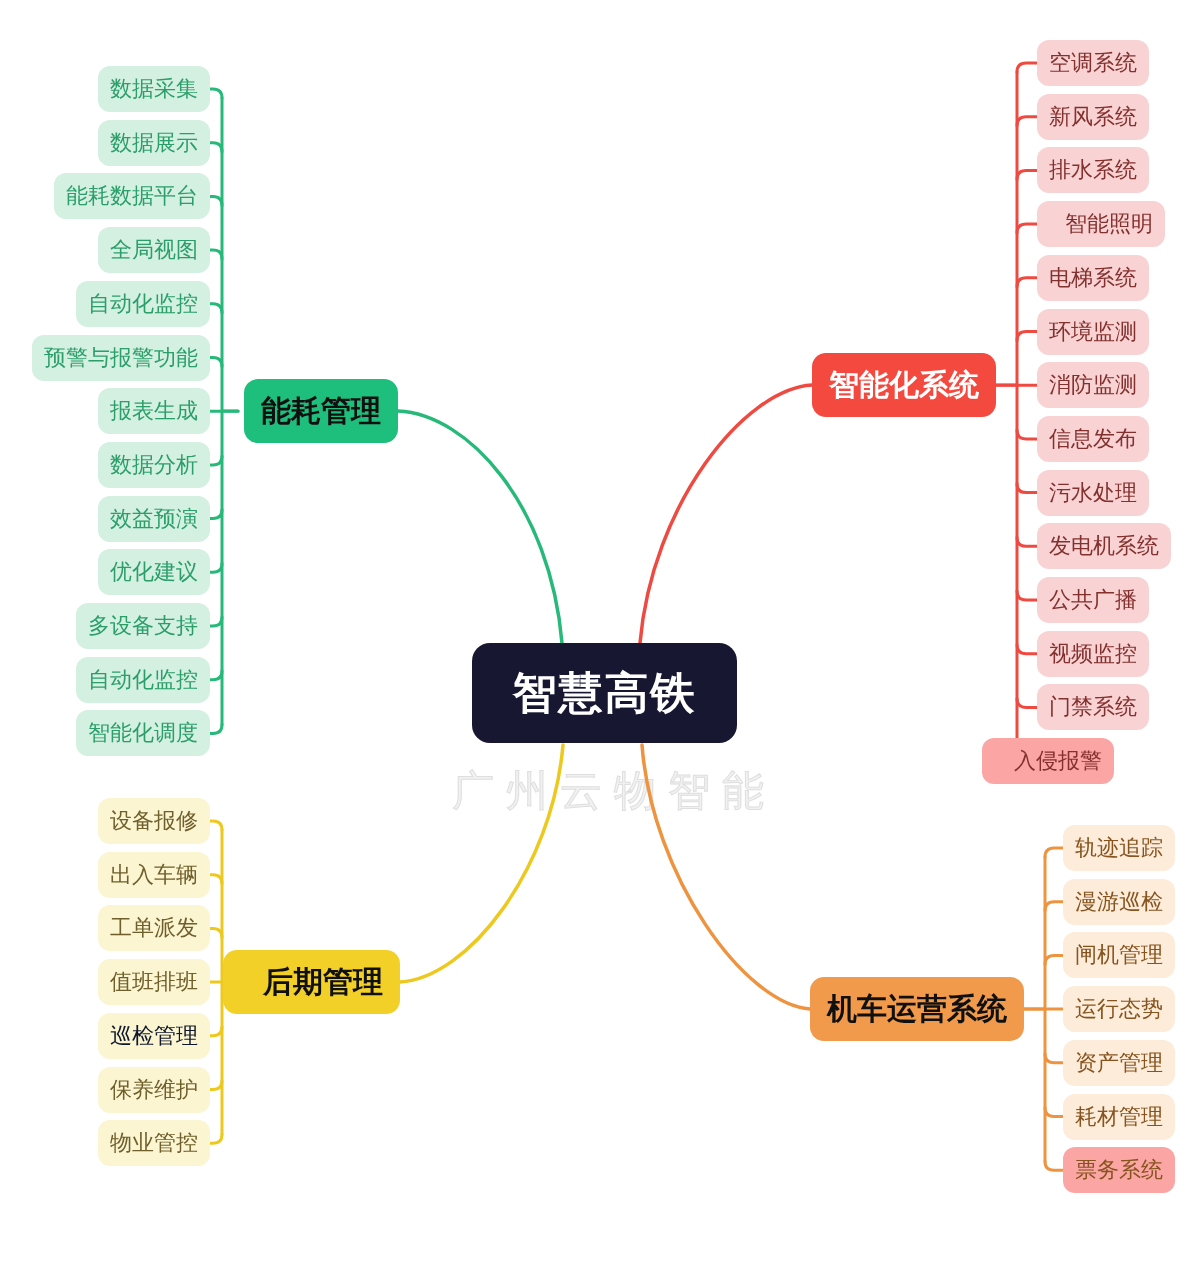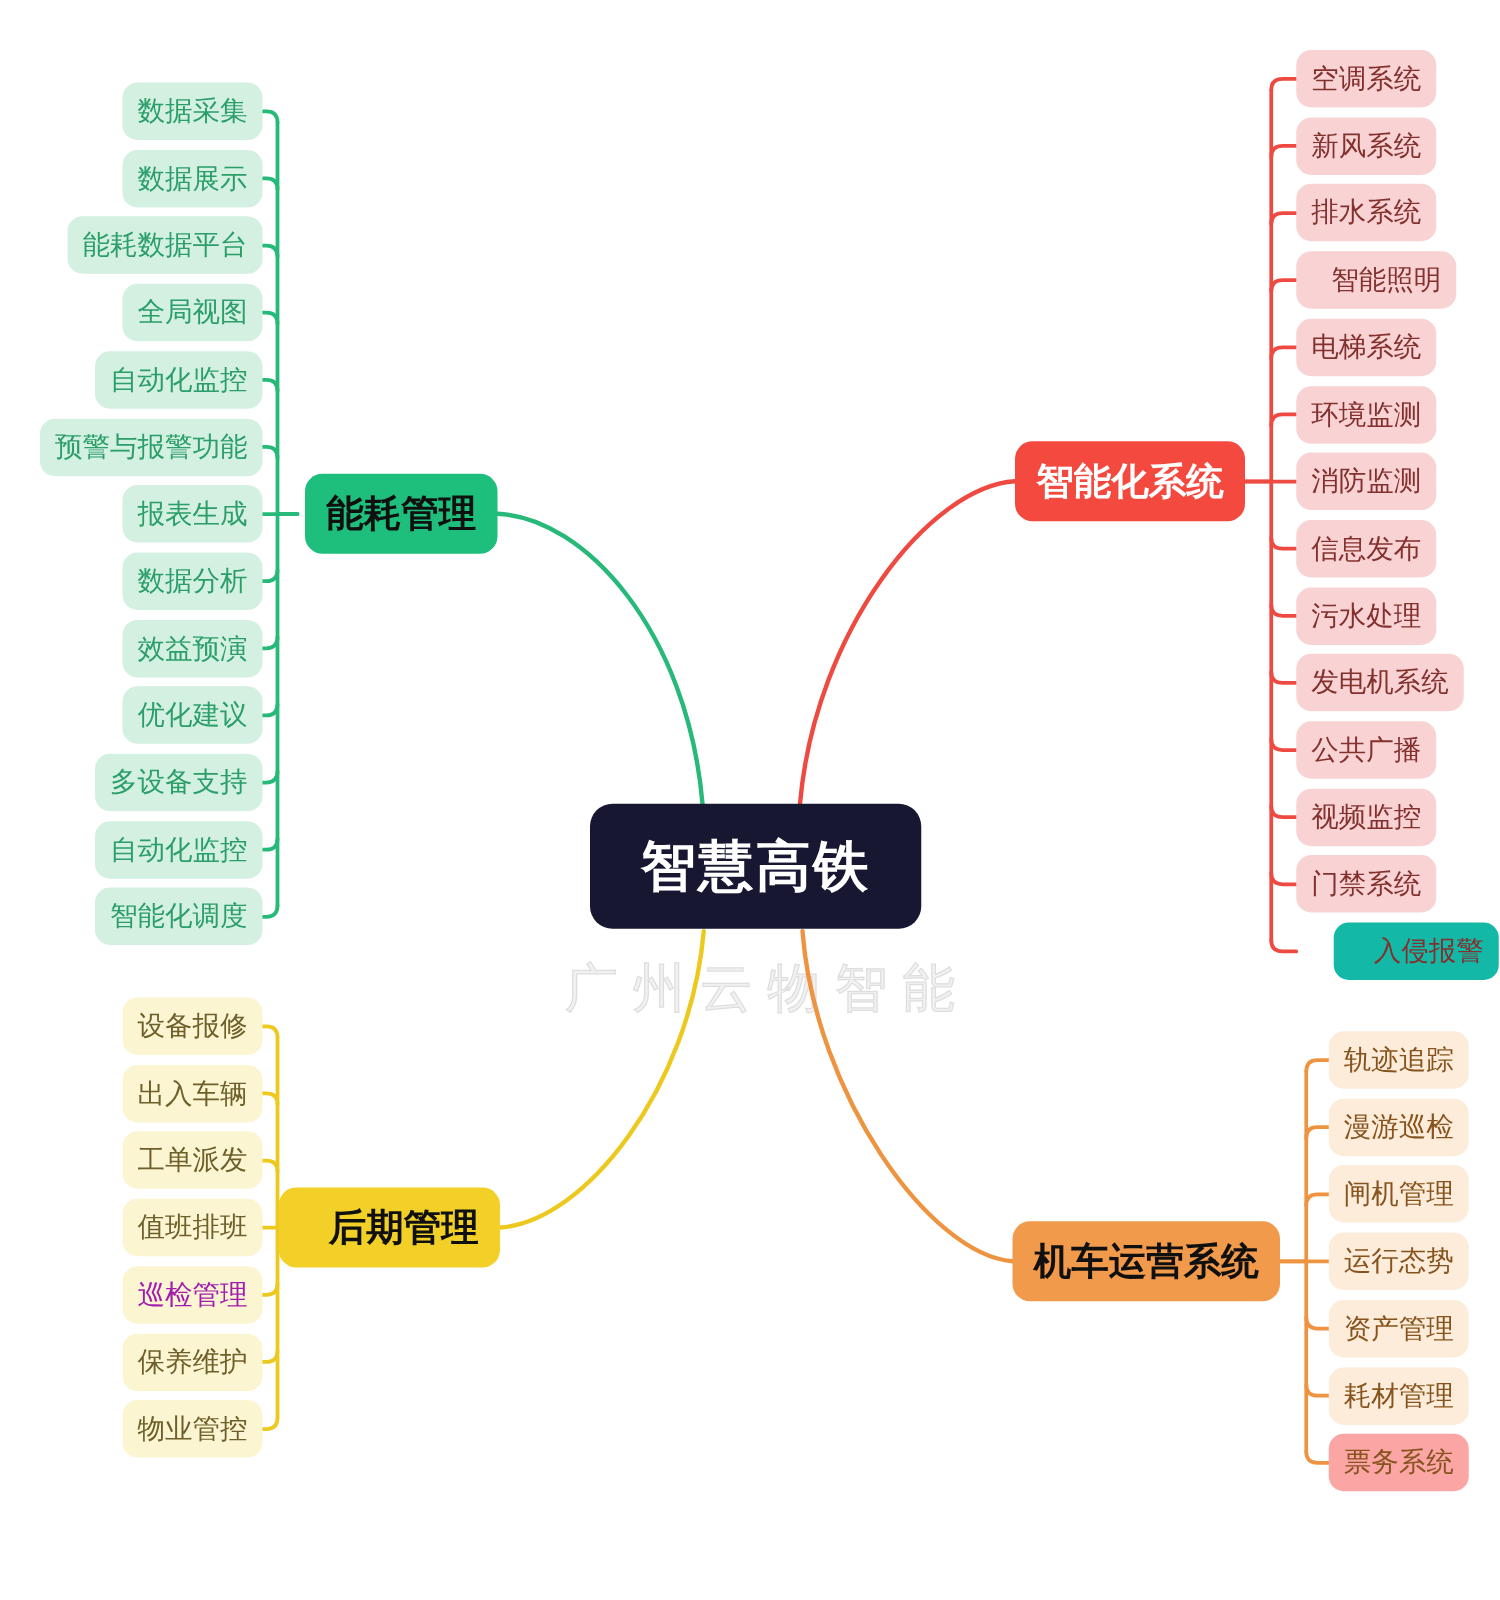--- a/index.html
+++ b/index.html
@@ -111,27 +111,27 @@
       <div class="leaf" style="background: rgb(249, 211, 212); color: rgb(131, 49, 46); top: 224.1px; left: 1037px; padding-left: 28px;">智能照明</div>
       <div class="leaf" style="background: rgb(249, 211, 212); color: rgb(131, 49, 46); top: 277.8px; left: 1037px;">电梯系统</div>
       <div class="leaf" style="background: rgb(249, 211, 212); color: rgb(131, 49, 46); top: 331.5px; left: 1037px;">环境监测</div>
       <div class="leaf" style="background: rgb(249, 211, 212); color: rgb(131, 49, 46); top: 385.2px; left: 1037px;">消防监测</div>
       <div class="leaf" style="background: rgb(249, 211, 212); color: rgb(131, 49, 46); top: 438.9px; left: 1037px;">信息发布</div>
       <div class="leaf" style="background: rgb(249, 211, 212); color: rgb(131, 49, 46); top: 492.6px; left: 1037px;">污水处理</div>
       <div class="leaf" style="background: rgb(249, 211, 212); color: rgb(131, 49, 46); top: 546.3px; left: 1037px;">发电机系统</div>
       <div class="leaf" style="background: rgb(249, 211, 212); color: rgb(131, 49, 46); top: 600px; left: 1037px;">公共广播</div>
       <div class="leaf" style="background: rgb(249, 211, 212); color: rgb(131, 49, 46); top: 653.7px; left: 1037px;">视频监控</div>
       <div class="leaf" style="background: rgb(249, 211, 212); color: rgb(131, 49, 46); top: 707.4px; left: 1037px;">门禁系统</div>
-      <div class="leaf" style="background: #14b8a6; color: rgb(131, 49, 46); top: 761.1px; left: 1067px; padding-left: 32px;">入侵报警</div>
+      <div class="leaf" style="background: #fca5a5; color: rgb(131, 49, 46); top: 761.1px; left: 982px; padding-left: 32px;">入侵报警</div>
       <div class="branch-node" style="background: rgb(242, 208, 40); color: rgb(16, 16, 16); top: 982px; right: 800px; padding-left: 40px;">后期管理</div>
       <div class="leaf" style="background: rgb(251, 245, 210); color: rgb(111, 95, 43); top: 821px; right: 990px;">设备报修</div>
       <div class="leaf" style="background: rgb(251, 245, 210); color: rgb(111, 95, 43); top: 874.7px; right: 990px;">出入车辆</div>
       <div class="leaf" style="background: rgb(251, 245, 210); color: rgb(111, 95, 43); top: 928.4px; right: 990px;">工单派发</div>
       <div class="leaf" style="background: rgb(251, 245, 210); color: rgb(111, 95, 43); top: 982.1px; right: 990px;">值班排班</div>
-      <div class="leaf" style="background: rgb(251, 245, 210); color: #a21caf; top: 1035.8px; right: 990px;">巡检管理</div>
+      <div class="leaf" style="background: rgb(251, 245, 210); color: #0f172a; top: 1035.8px; right: 990px;">巡检管理</div>
       <div class="leaf" style="background: rgb(251, 245, 210); color: rgb(111, 95, 43); top: 1089.5px; right: 990px;">保养维护</div>
       <div class="leaf" style="background: rgb(251, 245, 210); color: rgb(111, 95, 43); top: 1143.2px; right: 990px;">物业管控</div>
       <div class="branch-node" style="background: rgb(241, 154, 75); color: rgb(16, 16, 16); top: 1009px; left: 810px;">机车运营系统</div>
       <div class="leaf" style="background: rgb(252, 236, 217); color: rgb(135, 84, 31); top: 848px; left: 1063px;">轨迹追踪</div>
       <div class="leaf" style="background: rgb(252, 236, 217); color: rgb(135, 84, 31); top: 901.7px; left: 1063px;">漫游巡检</div>
       <div class="leaf" style="background: rgb(252, 236, 217); color: rgb(135, 84, 31); top: 955.4px; left: 1063px;">闸机管理</div>
       <div class="leaf" style="background: rgb(252, 236, 217); color: rgb(135, 84, 31); top: 1009.1px; left: 1063px;">运行态势</div>
       <div class="leaf" style="background: rgb(252, 236, 217); color: rgb(135, 84, 31); top: 1062.8px; left: 1063px;">资产管理</div>
       <div class="leaf" style="background: rgb(252, 236, 217); color: rgb(135, 84, 31); top: 1116.5px; left: 1063px;">耗材管理</div>
       <div class="leaf" style="background: #fca5a5; color: rgb(135, 84, 31); top: 1170.2px; left: 1063px;">票务系统</div>

